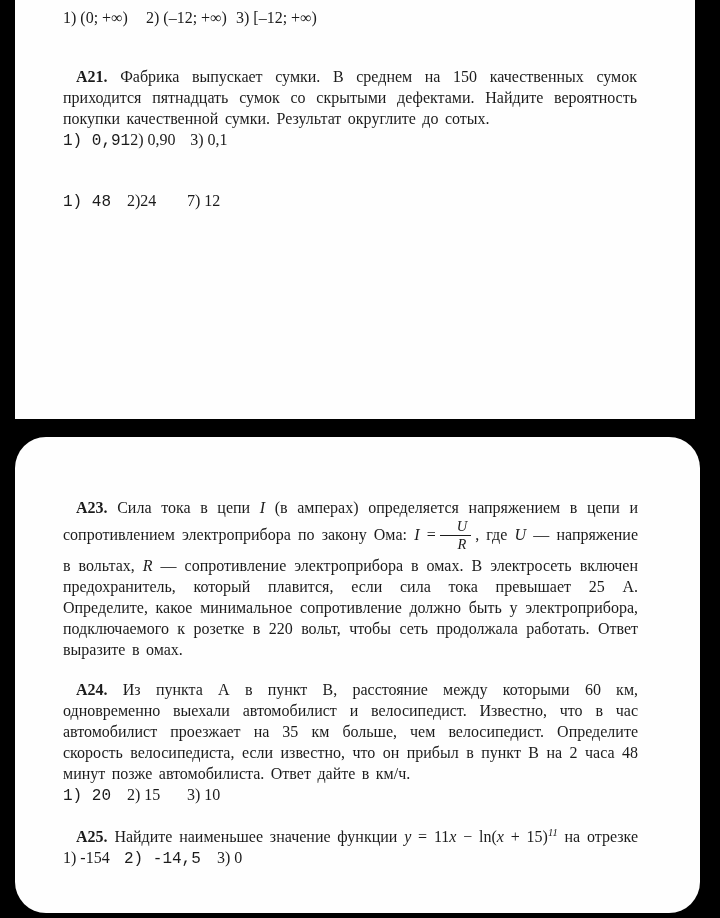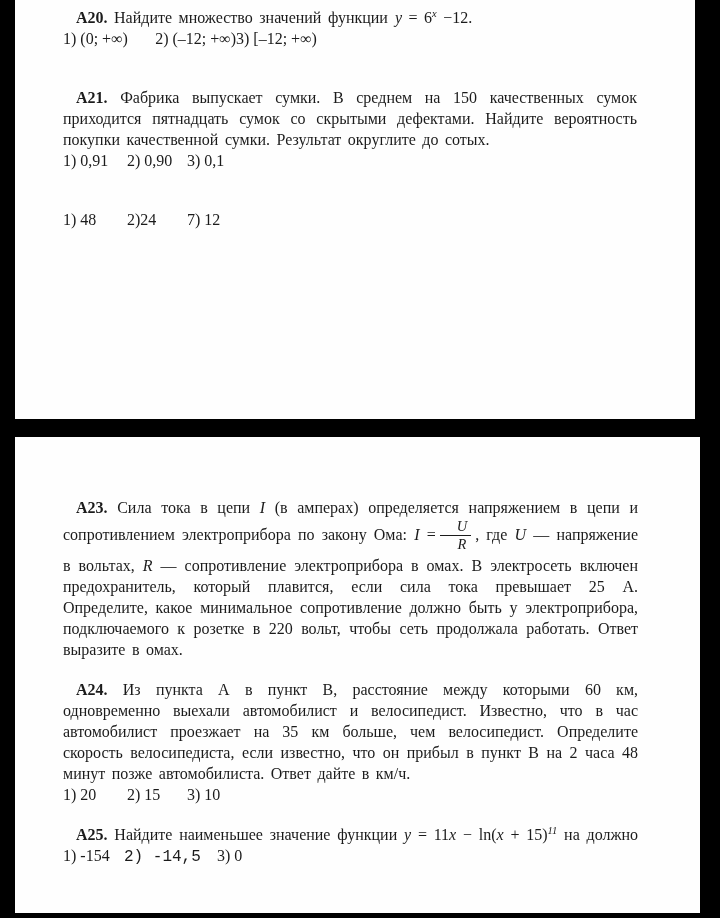--- a/index.html
+++ b/index.html
@@ -17,20 +17,21 @@
     background: #fefefe;
     box-sizing: border-box;
   }
   #page1 {
     top: 0; height: 419px; width: 680px;
     padding: 7px 58px 0 48px;
   }
   #page2 {
     top: 437px; height: 476px; width: 685px;
     padding: 60px 62px 0 48px;
+    border-radius: 31px;
   }
   .problem { margin: 0; }
   #page1 .problem + .problem { margin-top: 38px; }
   #page2 .problem + .problem { margin-top: 19px; }
   p.ptext {
     margin: 0;
     font-size: 16px;
     line-height: 21px;
     text-align: justify;
     text-indent: 13px;
@@ -55,33 +56,32 @@
   .frac .num { display: block; padding: 0 4px 1px 4px; border-bottom: 1.2px solid #1b1b1b; }
   .frac .den { display: block; padding-top: 1px; }
   p.answers {
     margin: 0;
     font-size: 16px;
     line-height: 21px;
     white-space: nowrap;
   }
   .answers span { display: inline-block; }
   .opts-a20 span:nth-child(1) { min-width: 83px; }
-  .opts-a20 span:nth-child(2) { min-width: 90px; text-align: right; }
-  .opts-std span:nth-child(1) { min-width: 64px; }
+  .opts-a20 span:nth-child(2) { min-width: 90px; }
+  .opts-std span:nth-child(1) { min-width: 64px; font-family: Liberation Mono, monospace; }
   .opts-std span:nth-child(2) { min-width: 60px; }
   .opts-a25 span:nth-child(1) { min-width: 61px; }
   .opts-a25 span:nth-child(2) { min-width: 93px; font-family: Liberation Mono, monospace; }
 </style>
 </head>
 <body>
 
 <div class="page" id="page1">
 
   <div class="problem">
-    <p class="ptext"><b class="plabel">А20.</b> <span>Найдите множество значений функции</span><span class="formula fgap"><span class="math">y</span><span> = 6</span><sup class="fsup">x</sup><span> −12.</span></span></p>
     <p class="answers opts-a20"><span>1) (0; +∞)</span><span>2) (–12; +∞)</span><span>3) [–12; +∞)</span></p>
   </div>
 
   <div class="problem">
     <p class="ptext"><b class="plabel">А21.</b> <span>Фабрика выпускает сумки. В среднем на 150 качественных сумок приходится пятнадцать сумок со скрытыми дефектами. Найдите вероятность покупки качественной сумки. Результат округлите до сотых.</span></p>
     <p class="answers opts-std"><span>1) 0,91</span><span>2) 0,90</span><span>3) 0,1</span></p>
   </div>
 
   <div class="problem">
     <p class="answers opts-std"><span>1) 48</span><span>2)24</span><span>7) 12</span></p>
@@ -94,17 +94,17 @@
   <div class="problem">
     <p class="ptext"><b class="plabel">А23.</b> <span>Сила тока в цепи</span> <span class="math">I</span> <span>(в амперах) определяется напряжением в цепи и сопротивлением электроприбора по закону Ома:</span> <span class="formula"><span class="math">I</span> <span>=</span><span class="frac"><span class="num">U</span><span class="den">R</span></span></span><span>, где</span> <span class="math">U</span> <span>— напряжение в вольтах,</span> <span class="math">R</span> <span>— сопротивление электроприбора в омах. В электросеть включен предохранитель, который плавится, если сила тока превышает 25 А. Определите, какое минимальное сопротивление должно быть у электроприбора, подключаемого к розетке в 220 вольт, чтобы сеть продолжала работать. Ответ выразите в омах.</span></p>
   </div>
 
   <div class="problem">
     <p class="ptext"><b class="plabel">А24.</b> <span>Из пункта А в пункт В, расстояние между которыми 60 км, одновременно выехали автомобилист и велосипедист. Известно, что в час автомобилист проезжает на 35 км больше, чем велосипедист. Определите скорость велосипедиста, если известно, что он прибыл в пункт В на 2 часа 48 минут позже автомобилиста. Ответ дайте в км/ч.</span></p>
     <p class="answers opts-std"><span>1) 20</span><span>2) 15</span><span>3) 10</span></p>
   </div>
 
   <div class="problem">
-    <p class="ptext justify-last"><b class="plabel">А25.</b> <span>Найдите наименьшее значение функции</span> <span class="formula"><span class="math">y</span><span> = 11</span><span class="math">x</span><span> − ln(</span><span class="math">x</span><span> + 15)</span><sup class="fsup">11</sup></span> <span>на должно</span></p>
+    <p class="ptext justify-last"><b class="plabel">А25.</b> <span>Найдите наименьшее значение функции</span> <span class="formula"><span class="math">y</span><span> = 11</span><span class="math">x</span><span> − ln(</span><span class="math">x</span><span> + 15)</span><sup class="fsup">11</sup></span> <span>на отрезке</span></p>
     <p class="answers opts-a25"><span>1) -154</span><span>2) -14,5</span><span>3) 0</span></p>
   </div>
 
 </div>
 
 </body></html>

